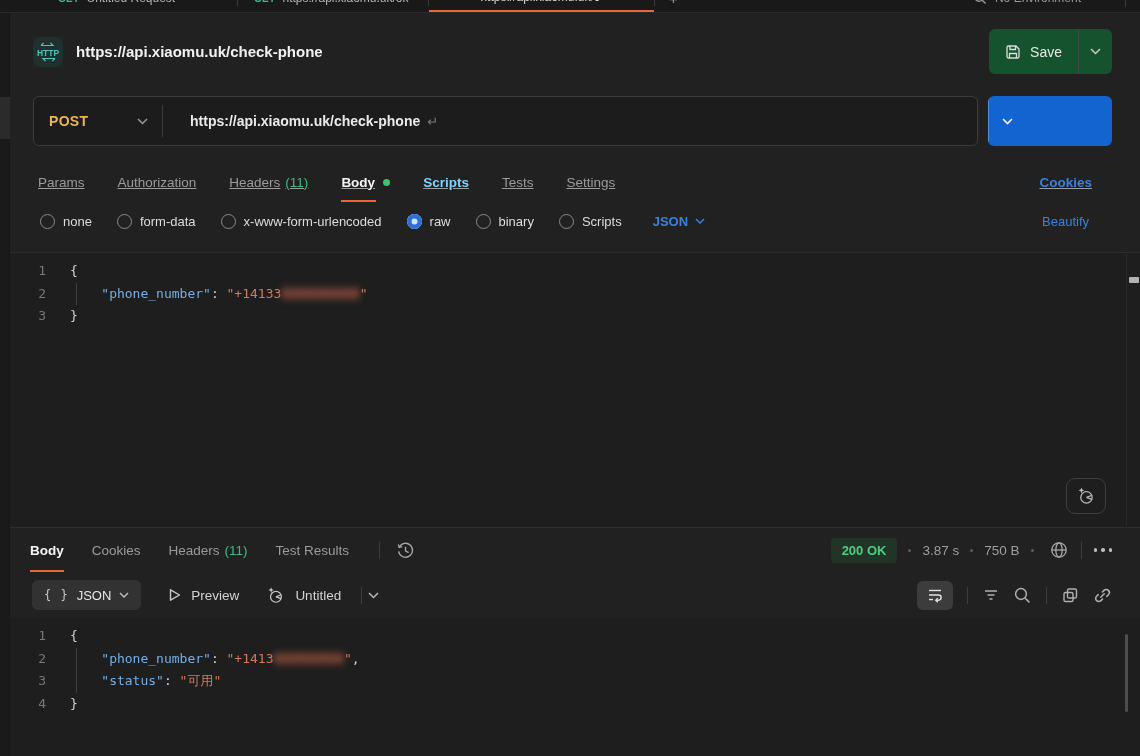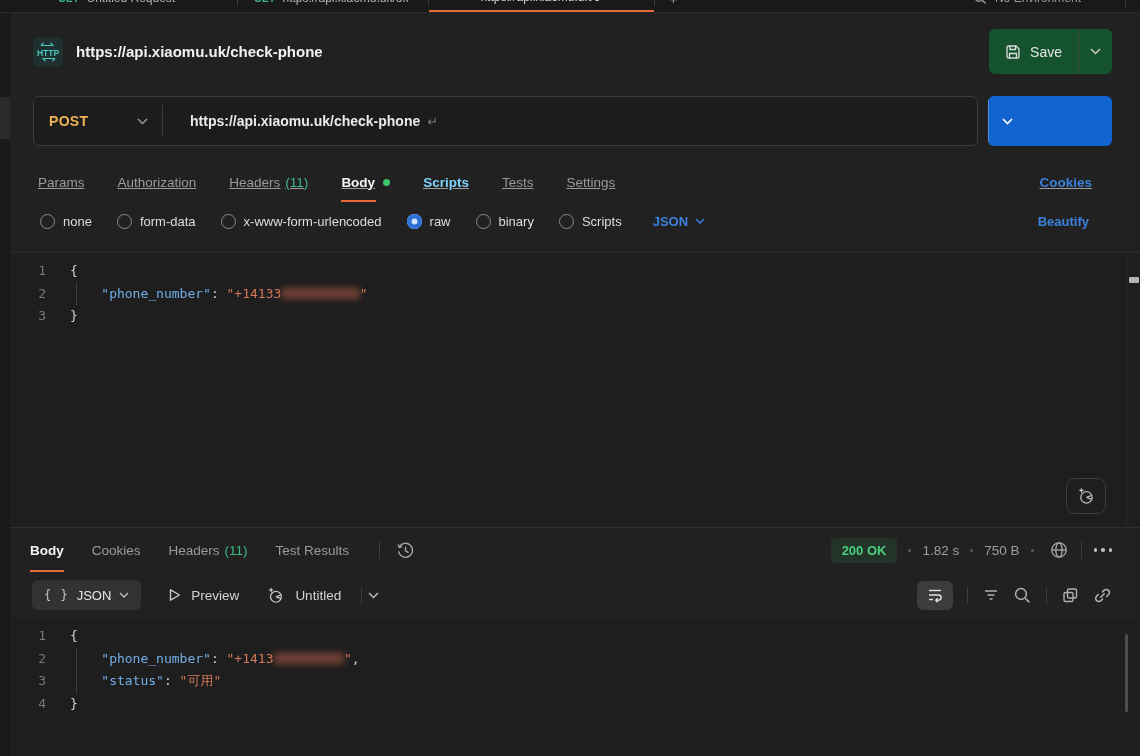--- a/index.html
+++ b/index.html
@@ -58,21 +58,21 @@
   .rtab.active::after { content:""; position:absolute; left:0; right:14px; bottom:0; height:2px; background:#e8683c; }
   .green-dot { width:7px; height:7px; border-radius:50%; background:#3ec46a; margin-left:8px; }
   .cookies-link { margin-left:auto; color:#3b80dd; font-weight:bold; font-size:13.5px; }
 
   
   .body-opts { display:flex; align-items:center; height:38px; padding:0 51px 0 40px; font-size:13px; color:#dcdcdc; }
   .radio-item { display:flex; align-items:center; gap:8px; margin-right:25px; white-space:nowrap; }
   .radio { width:15px; height:15px; border-radius:50%; border:1.5px solid #8a8a8a; background:transparent; flex:0 0 auto; }
   .radio.sel { border:none; background:#2e6fd6; box-shadow:inset 0 0 0 4.5px #2e6fd6, inset 0 0 0 15px #cfe4ff; }
   .fmt-select { display:flex; align-items:center; gap:7px; color:#3b80dd; font-weight:bold; margin-left:6px; }
-  .beautify-link { margin-left:auto; color:#3b80dd; font-weight:bold; }
+  .beautify-link { margin-left:auto; color:#3b80dd; font-weight:normal; }
 
   
   .editor { position:relative; background:#1e1e1e; font-family:"DejaVu Sans Mono", monospace; font-size:13px; display:flex; }
   .req-editor { margin-top:12px; height:275px; border-top:1px solid #2c2c2c; }
   .gutter { width:54px; padding:7px 8px 0 0; text-align:right; color:#787878; flex:0 0 auto; }
   .ln { height:22.5px; line-height:22.5px; }
   .code { padding:7px 0 0 16px; flex:1; overflow:hidden; }
   .code-line { height:22.5px; line-height:22.5px; white-space:pre; }
   .tok-p { color:#d4d4d4; }
   .tok-k { color:#74aee8; }
@@ -312,21 +312,21 @@
       <span>
         <svg width="19" height="19" viewBox="0 0 19 19" fill="none" stroke="#a8a8a8" stroke-width="1.3">
           <path d="M3.2 6.2 A7 7 0 1 1 2.6 10.4"></path>
             <path d="M2.2 3.4 L3.2 6.4 L6.2 5.6" stroke-width="1.2"></path>
             <polyline points="9.5,5.8 9.5,9.8 12.6,11.6"></polyline>
         </svg>
       </span>
       <div class="meta-right">
         <span class="status-pill">200 OK</span>
         <span class="dot-sep"></span>
-        <span class="meta-val">1.82 s</span>
+        <span class="meta-val">3.87 s</span>
         <span class="dot-sep"></span>
         <span class="meta-val">750 B</span>
         <span class="dot-sep"></span>
         <span class="meta-icon">
           <svg width="20" height="20" viewBox="0 0 20 20" fill="none" stroke="#a8a8a8" stroke-width="1.3">
               <circle cx="10" cy="10" r="7.2"></circle>
               <ellipse cx="10" cy="10" rx="3.2" ry="7.2"></ellipse>
               <line x1="2.8" y1="10" x2="17.2" y2="10"></line>
             </svg>
         </span>

